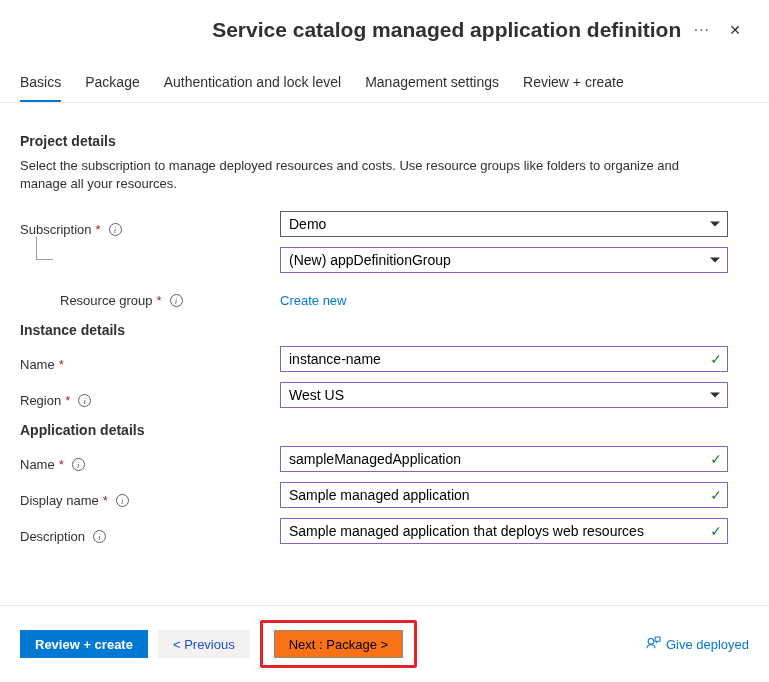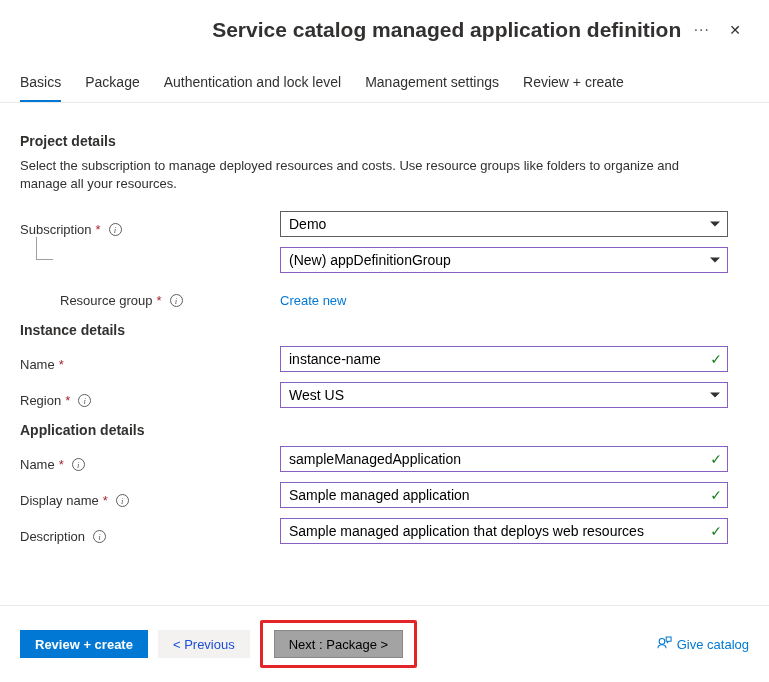--- a/index.html
+++ b/index.html
@@ -23,21 +23,21 @@
     .info-icon { display: inline-flex; align-items: center; justify-content: center; width: 13px; height: 13px; border: 1px solid #605e5c; border-radius: 50%; font-size: 9px; color: #605e5c; margin-left: 6px; cursor: pointer; font-style: italic; font-family: serif; }
     .field-control { flex: 1; max-width: 448px; position: relative; }
     .select, .input { width: 100%; height: 26px; border: 1px solid #605e5c; padding: 0 8px; font-size: 14px; font-family: inherit; background: #fff; }
     .select.purple, .input.purple { border-color: #8661c5; }
     .select-wrapper { position: relative; }
     .select-wrapper::after { content: ""; position: absolute; right: 8px; top: 50%; transform: translateY(-50%); width: 0; height: 0; border-left: 5px solid transparent; border-right: 5px solid transparent; border-top: 5px solid #323130; pointer-events: none; }
     .input-wrapper { position: relative; }
     .checkmark { position: absolute; right: 6px; top: 50%; transform: translateY(-50%); color: #107c10; font-size: 14px; pointer-events: none; }
     .link { color: #0078d4; font-size: 13px; cursor: pointer; margin-top: 20px; display: inline-block; }
     .footer { position: absolute; bottom: 0; left: 0; right: 0; border-top: 1px solid #edebe9; padding: 14px 20px; display: flex; align-items: center; gap: 10px; background: #fff; }
-    .btn { height: 28px; padding: 0 14px; font-size: 13px; font-family: inherit; border: 1px solid #8a8886; background: #a3a3a3; cursor: pointer; }
+    .btn { height: 28px; padding: 0 14px; font-size: 13px; font-family: inherit; border: 1px solid #8a8886; background: #f97316; cursor: pointer; }
     .btn-primary { background: #0078d4; border-color: #0078d4; color: #fff; font-weight: 600; }
     .btn-disabled { background: #f3f2f1; color: #1d4ed8; border-color: #f3f2f1; cursor: not-allowed; }
     .btn-next-wrapper { border: 3px solid #e3252a; padding: 7px 11px; border-radius: 2px; }
     .footer-spacer { flex: 1; }
     .feedback-link { color: #0078d4; font-size: 13px; cursor: pointer; display: flex; align-items: center; gap: 5px; }
     .feedback-icon { display: inline-block; font-size: 14px; }
   </style>
 </head>
 <body>
 
@@ -156,15 +156,15 @@
   </div>
   <div class="footer-spacer"></div>
   <div class="feedback-link">
     <span class="feedback-icon">
       <svg width="15" height="15" viewBox="0 0 16 16" fill="none" stroke="#0078d4" stroke-width="1.1">
           <circle cx="5.3" cy="6.8" r="3"></circle>
           <path d="M1 14c0-2.1 1.9-3.7 4.3-3.7s4.3 1.6 4.3 3.7"></path>
           <path d="M9.8 2.2h5.2v4.4h-2.3l-1.6 1.5V6.6H9.8z"></path>
         </svg>
     </span>
-    <span>Give catalog</span>
+    <span>Give deployed</span>
   </div>
 </div>
 
 </body></html>

